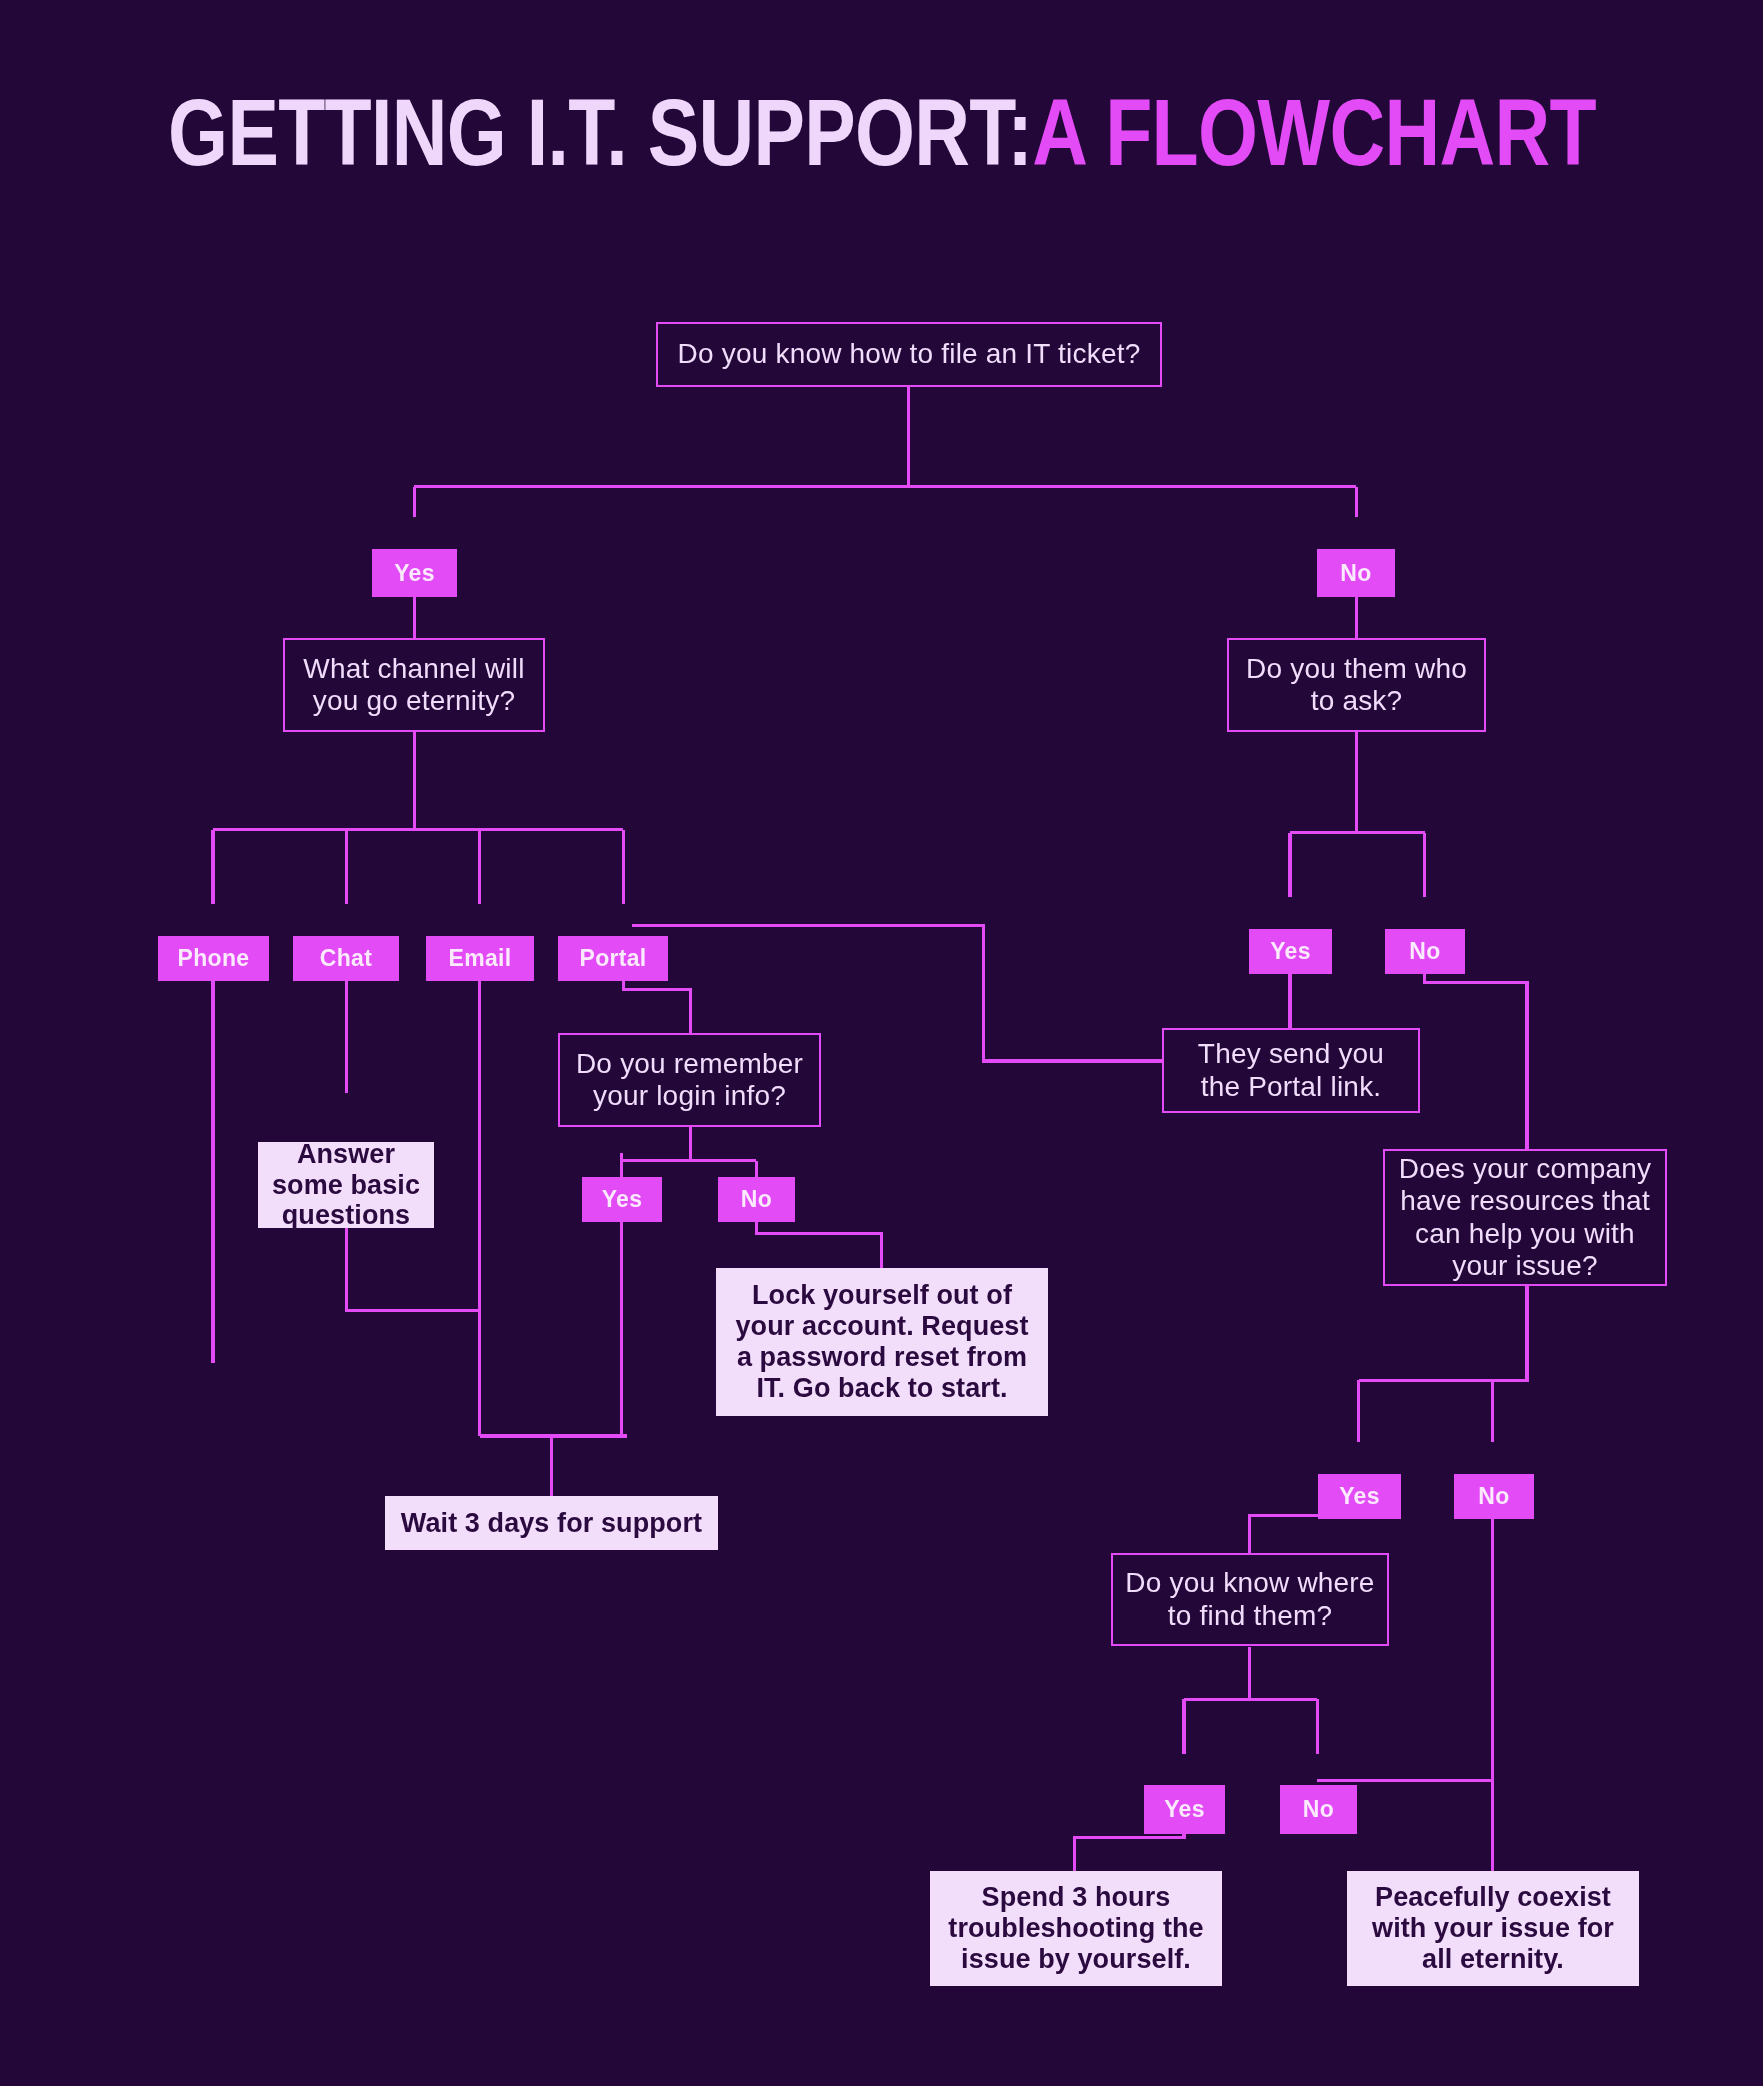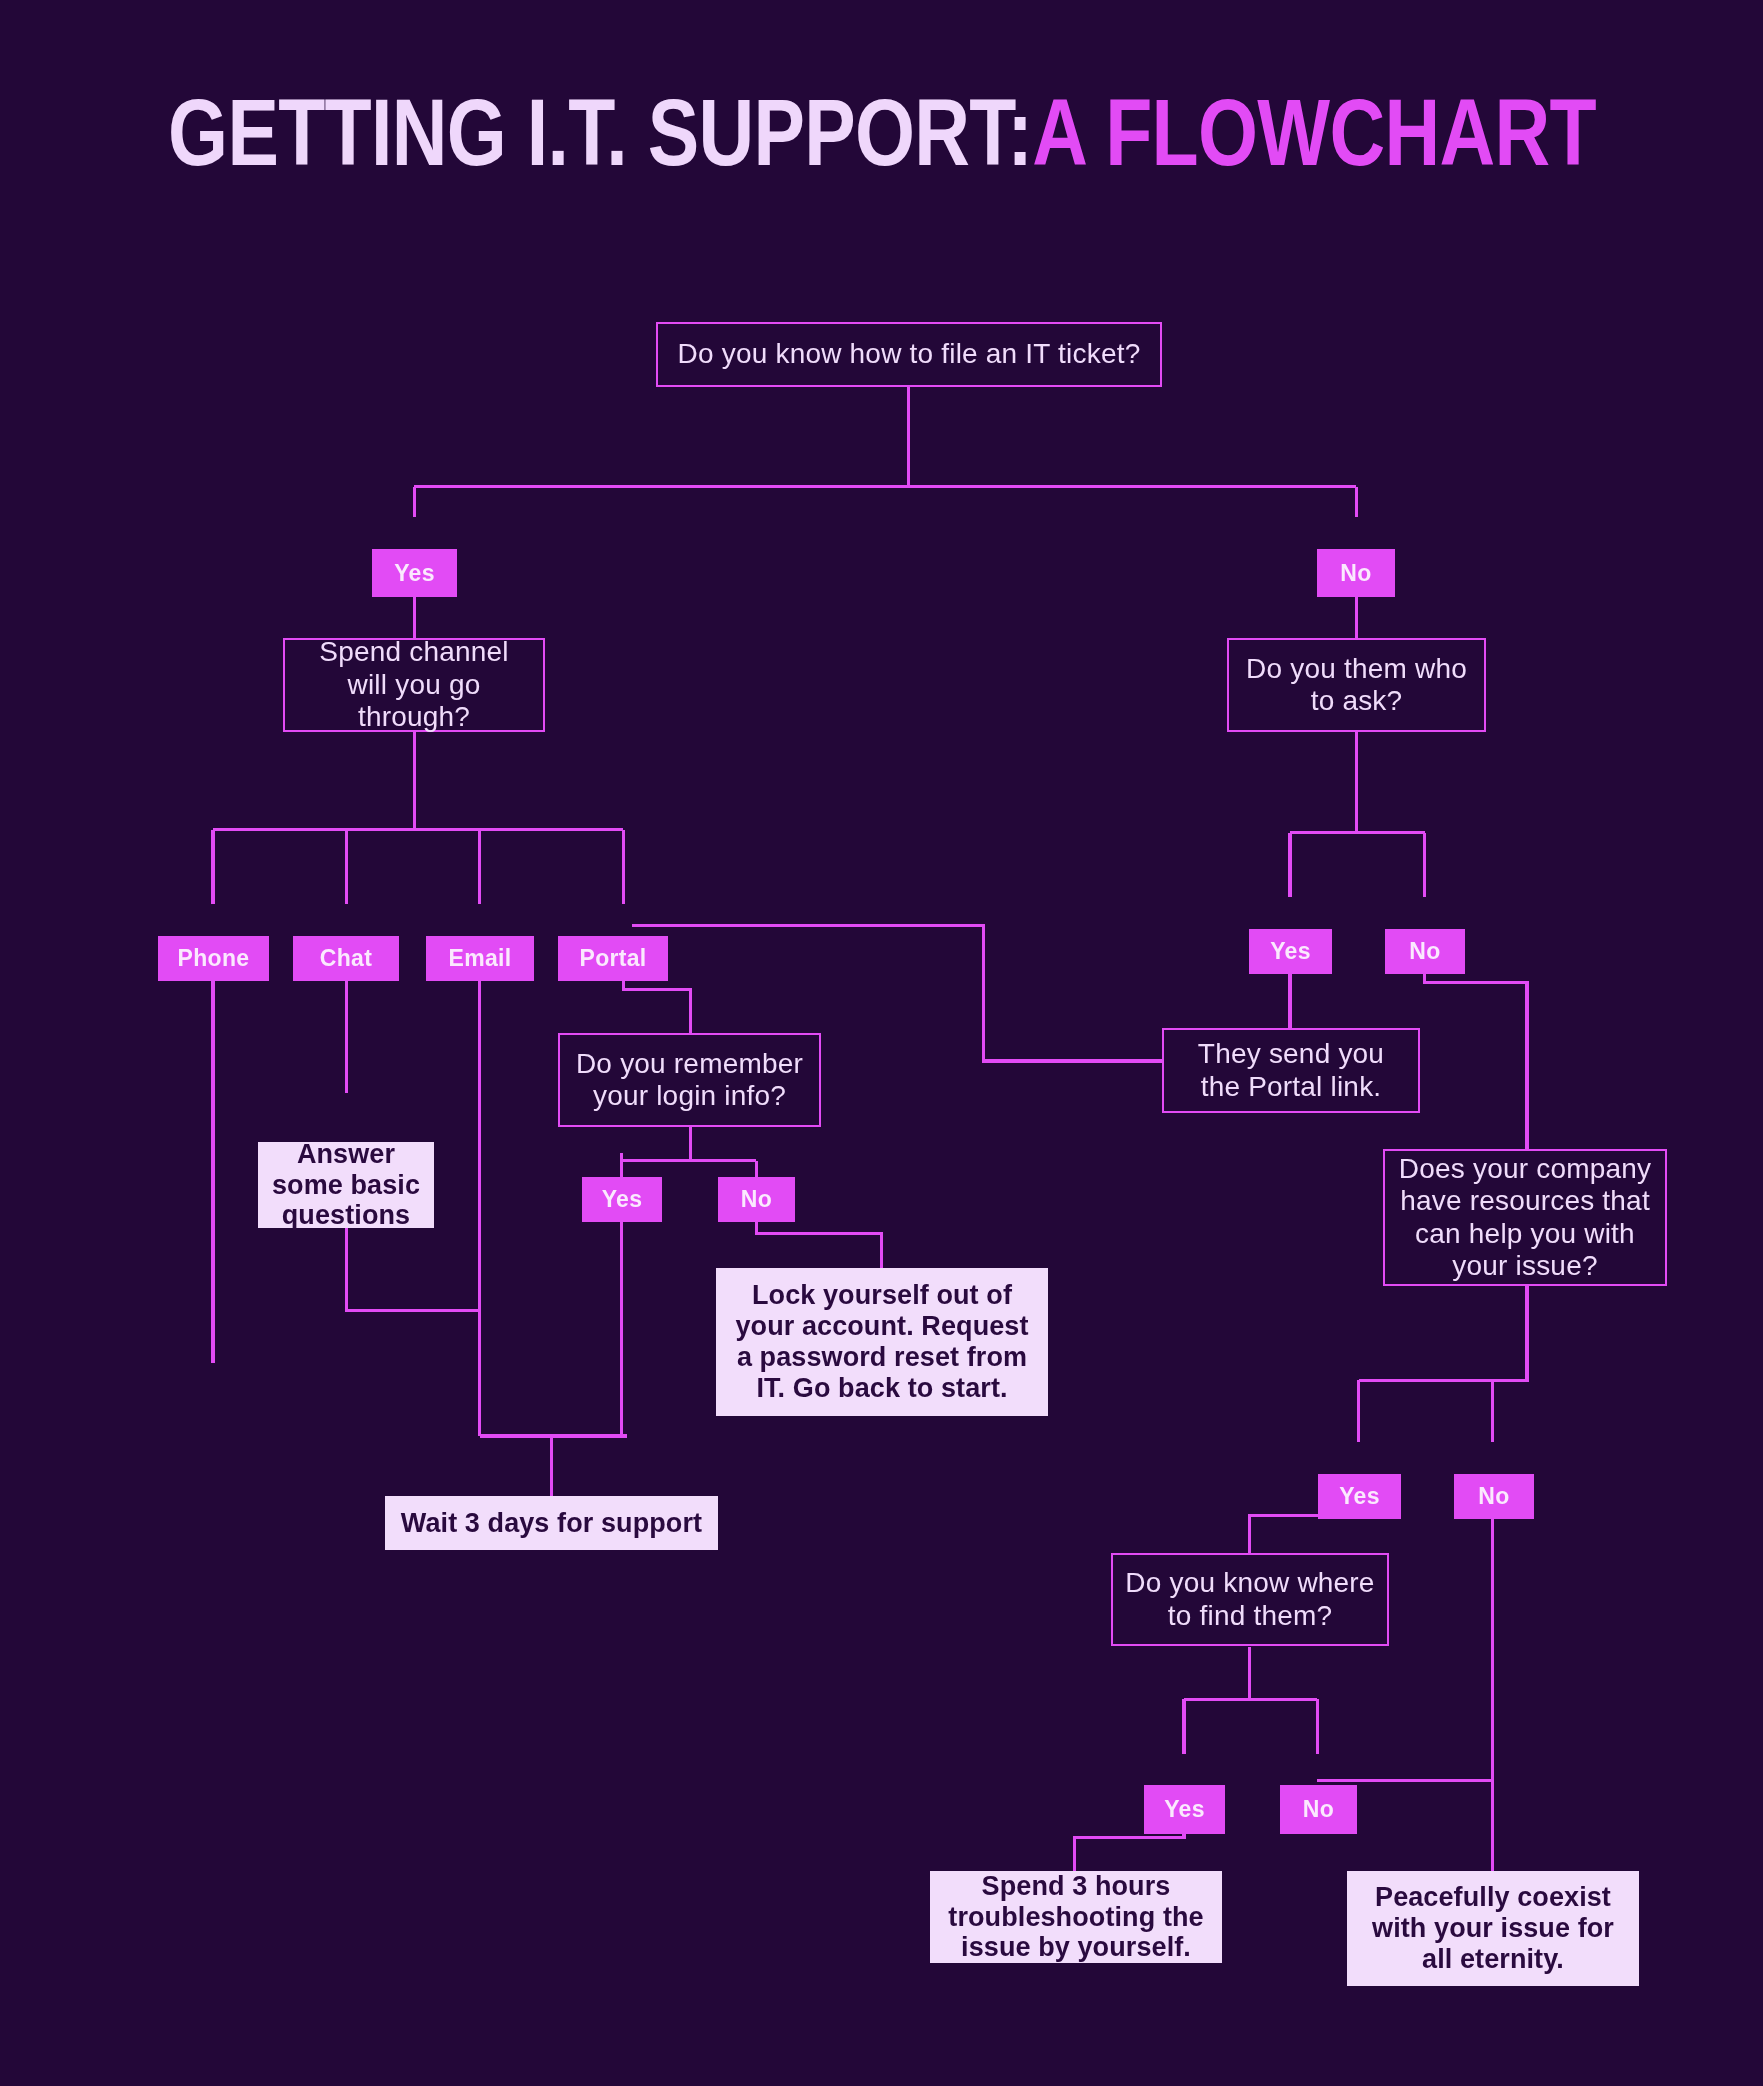--- a/index.html
+++ b/index.html
@@ -187,21 +187,21 @@
   </div>
 
   <div class="node chip" style="left:372px; top:517px; width:85px; height:48px;">
     <span>Yes</span>
   </div>
   <div class="node chip" style="left:1317px; top:517px; width:78px; height:48px;">
     <span>No</span>
   </div>
 
   <div class="node decision" style="left:283px; top:638px; width:262px; height:94px;">
-    <span>Spend channel will you go through?</span>
+    <span>What channel will you go eternity?</span>
   </div>
 
   <div class="node decision" style="left:1227px; top:638px; width:259px; height:94px;">
     <span>Do you them who to ask?</span>
   </div>
 
   <div class="node chip" style="left:158px; top:904px; width:111px; height:45px;">
     <span>Phone</span>
   </div>
   <div class="node chip" style="left:293px; top:904px; width:106px; height:45px;">
@@ -264,21 +264,21 @@
     <span>Do you know where to find them?</span>
   </div>
 
   <div class="node chip" style="left:1144px; top:1753px; width:81px; height:49px;">
     <span>Yes</span>
   </div>
   <div class="node chip" style="left:1280px; top:1753px; width:77px; height:49px;">
     <span>No</span>
   </div>
 
-  <div class="node outcome" style="left:930px; top:1871px; width:292px; height:92px;">
+  <div class="node outcome" style="left:930px; top:1871px; width:292px; height:115px;">
     <span>Spend 3 hours troubleshooting the issue by yourself.</span>
   </div>
 
   <div class="node outcome" style="left:1347px; top:1871px; width:292px; height:115px;">
     <span>Peacefully coexist with your issue for all eternity.</span>
   </div>
 
 </div>
 
 

